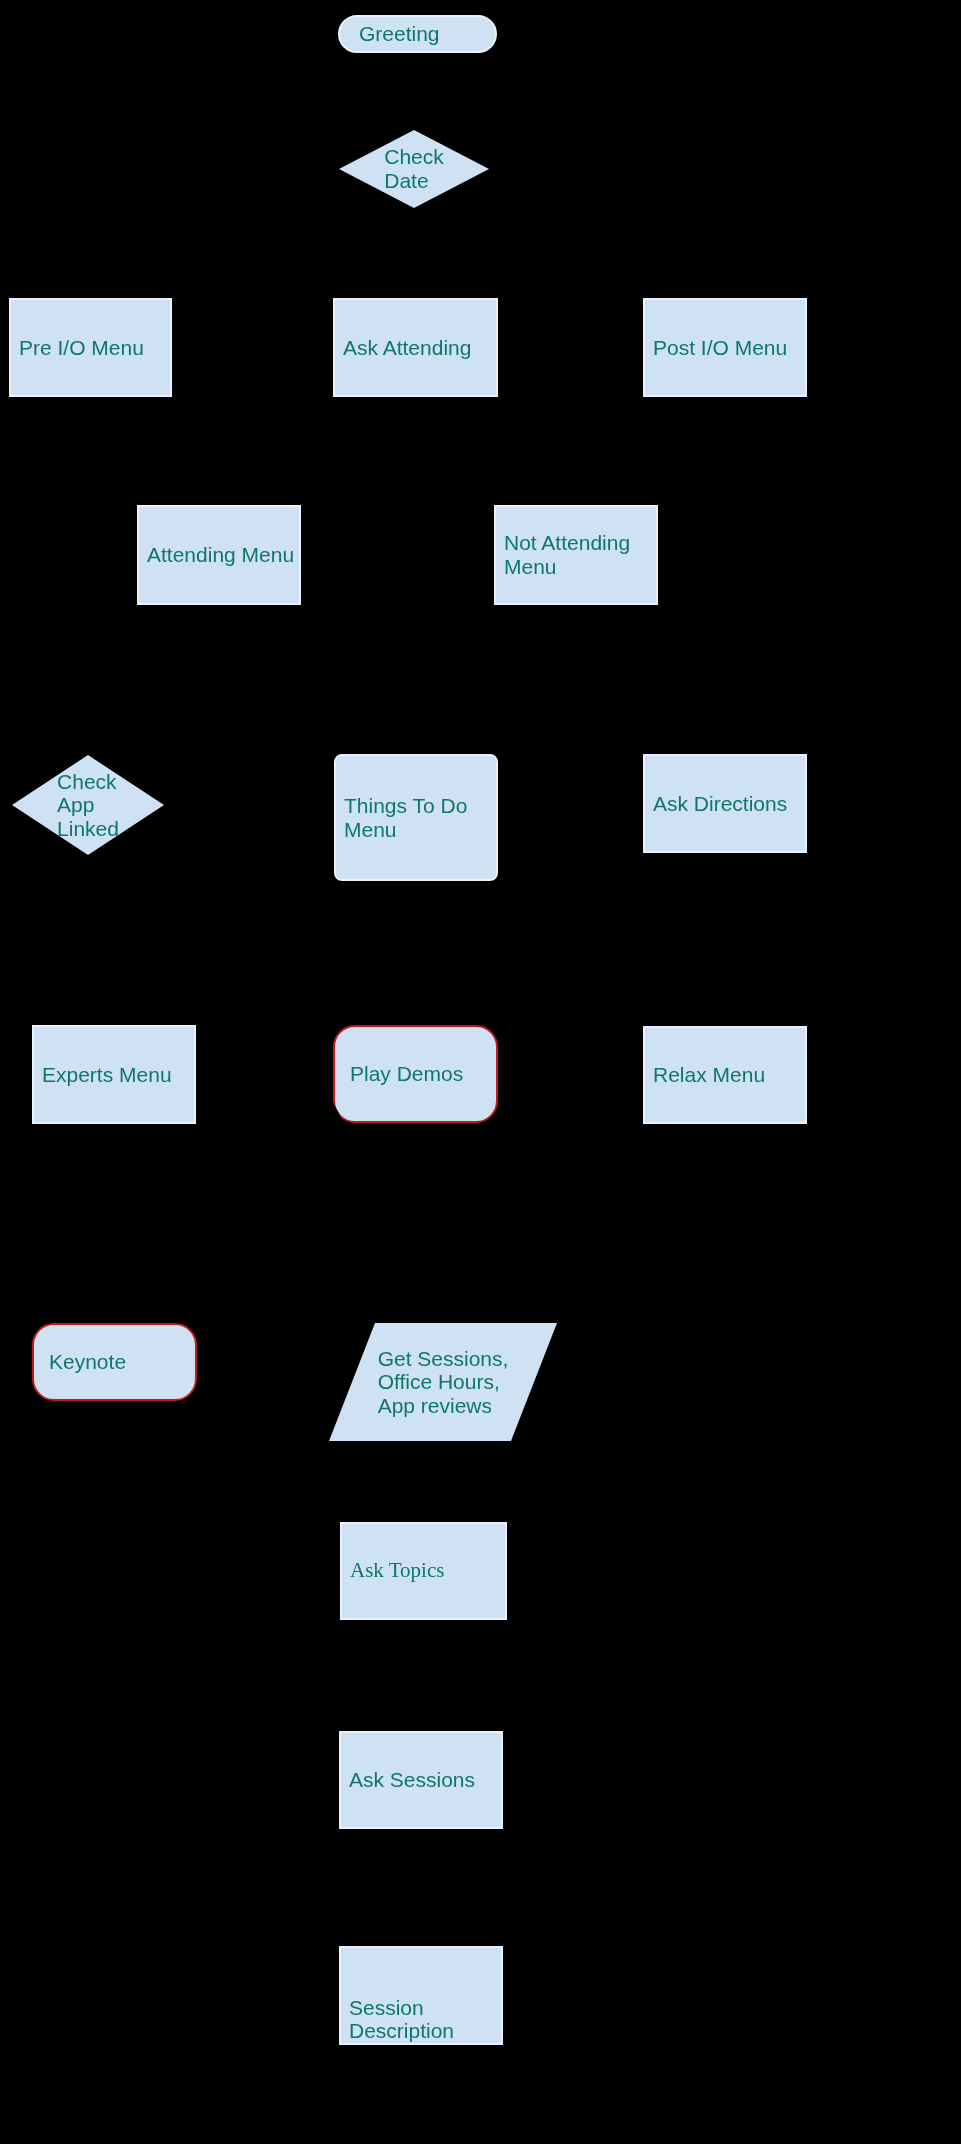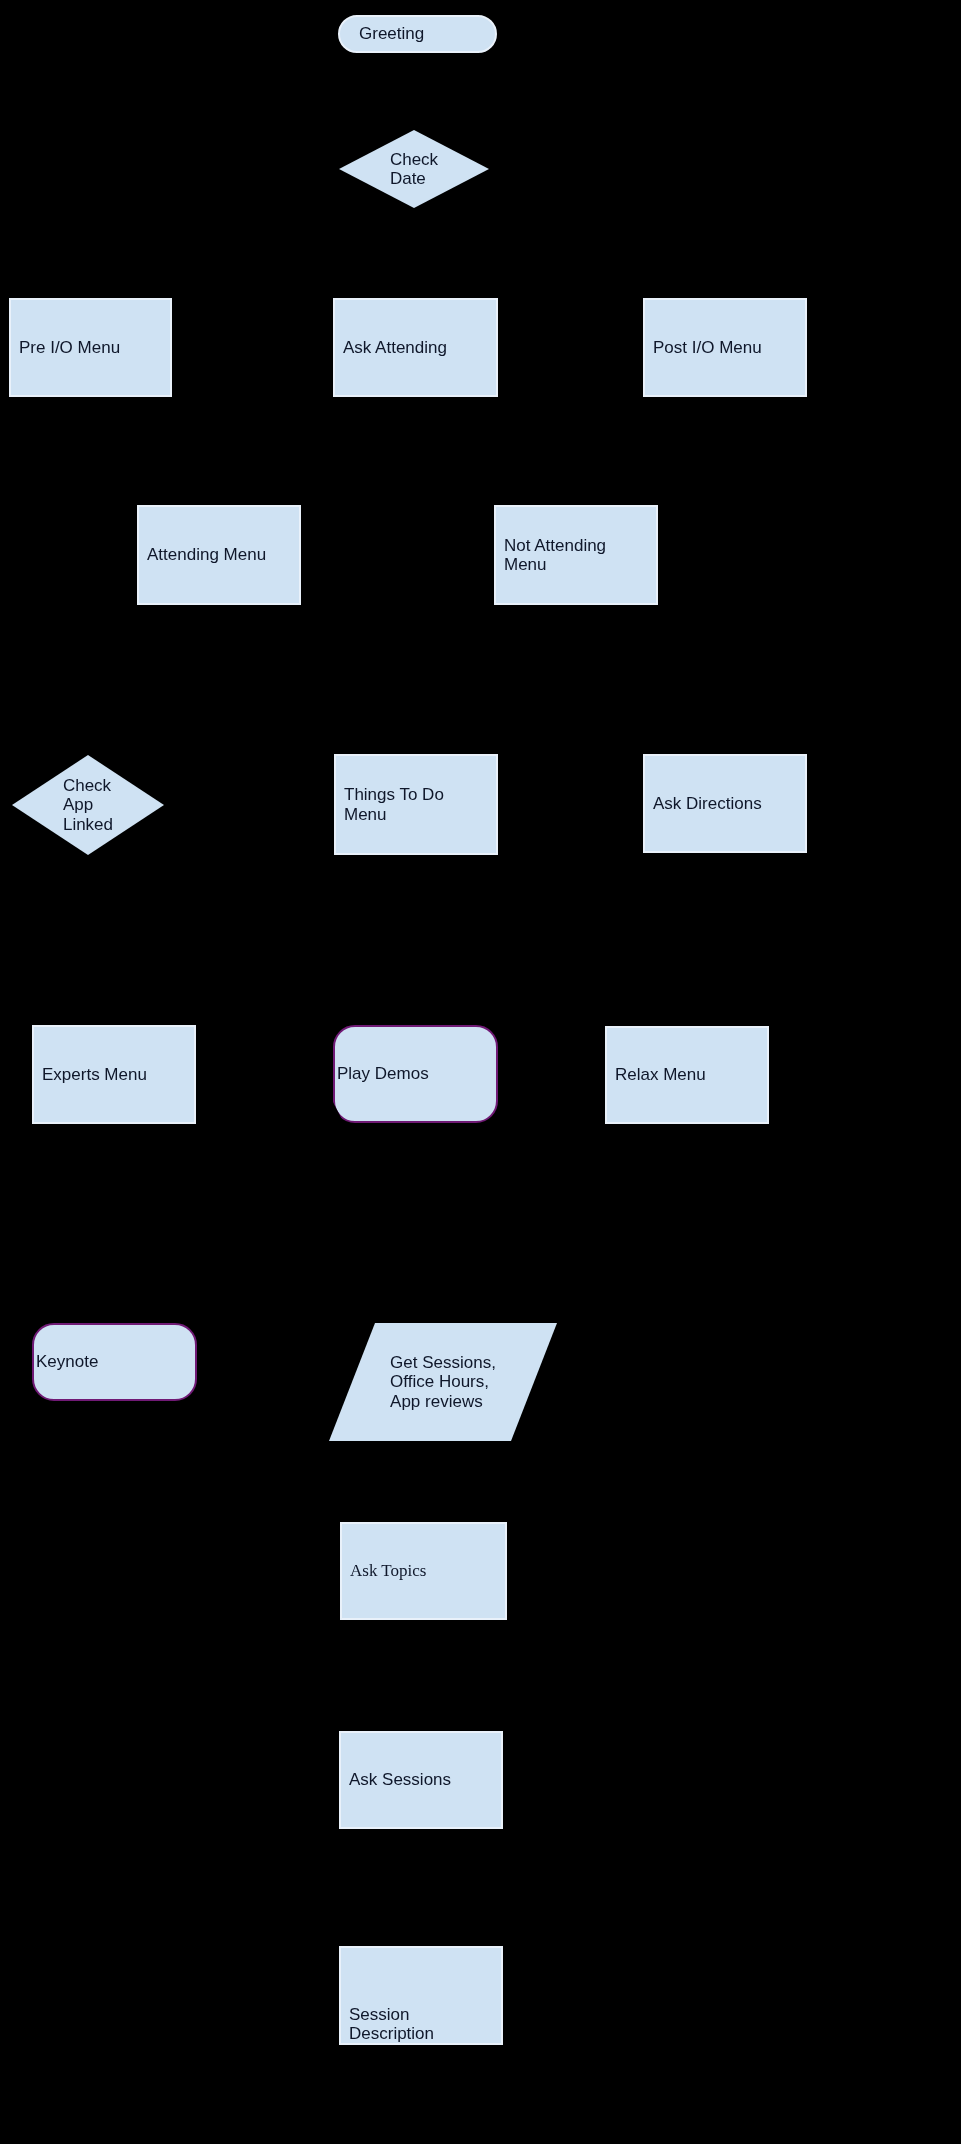--- a/index.html
+++ b/index.html
@@ -7,46 +7,46 @@
     position:relative;
     width:961px;height:2144px;
     background:#000000;
     overflow:hidden;
     font-family:"Liberation Sans",sans-serif;
   }
   .node{
     position:absolute;
     box-sizing:border-box;
     background:#cfe2f3;
-    color:#0f172a;
+    color:#0f766e;
     display:flex;
-    font-size:17px;
+    font-size:21px;
     line-height:1.12;
   }
   .lbl{white-space:pre-line;}
   
   .process{
     border:2px solid #e9f1fa;
     align-items:center;
     padding-left:8px;
     padding-right:4px;
   }
   
   .terminator{
     border:2px solid #e9f1fa;
     border-radius:19px;
     align-items:center;
     padding-left:19px;
   }
   
   .altprocess{
-    border:2px solid #701a75;
+    border:2px solid #b91c1c;
     border-radius:22px;
     align-items:center;
-    padding-left:2px;
+    padding-left:15px;
   }
   
   .decision{
     clip-path:polygon(50% 0,100% 50%,50% 100%,0 50%);
     align-items:center;
     justify-content:center;
     text-align:left;
   }
   
   .io{
@@ -95,38 +95,38 @@
     <span class="lbl">Not Attending
 Menu</span>
   </div>
 
   <div class="node decision" style="left:12px;top:755px;width:152px;height:100px;">
     <span class="lbl">Check
 App
 Linked</span>
   </div>
 
-  <div class="node process" style="left:334px;top:754px;width:164px;height:101px;">
+  <div class="node process" style="left:334px;top:754px;width:164px;height:127px;border-radius:8px;">
     <span class="lbl">Things To Do
 Menu</span>
   </div>
 
   <div class="node process" style="left:643px;top:754px;width:164px;height:99px;">
     <span class="lbl">Ask Directions</span>
   </div>
 
   <div class="node process" style="left:32px;top:1025px;width:164px;height:99px;">
     <span class="lbl">Experts Menu</span>
   </div>
 
   <div class="node altprocess" style="left:333px;top:1025px;width:165px;height:98px;">
     <span class="lbl">Play Demos</span>
   </div>
 
-  <div class="node process" style="left:605px;top:1026px;width:164px;height:98px;text-align:center;">
+  <div class="node process" style="left:643px;top:1026px;width:164px;height:98px;text-align:center;">
     <span class="lbl">Relax Menu</span>
   </div>
 
   <div class="node altprocess" style="left:32px;top:1323px;width:165px;height:78px;">
     <span class="lbl">Keynote</span>
   </div>
 
   <div class="node io" style="left:329px;top:1323px;width:228px;height:118px;">
     <span class="lbl">Get Sessions,
 Office Hours,

